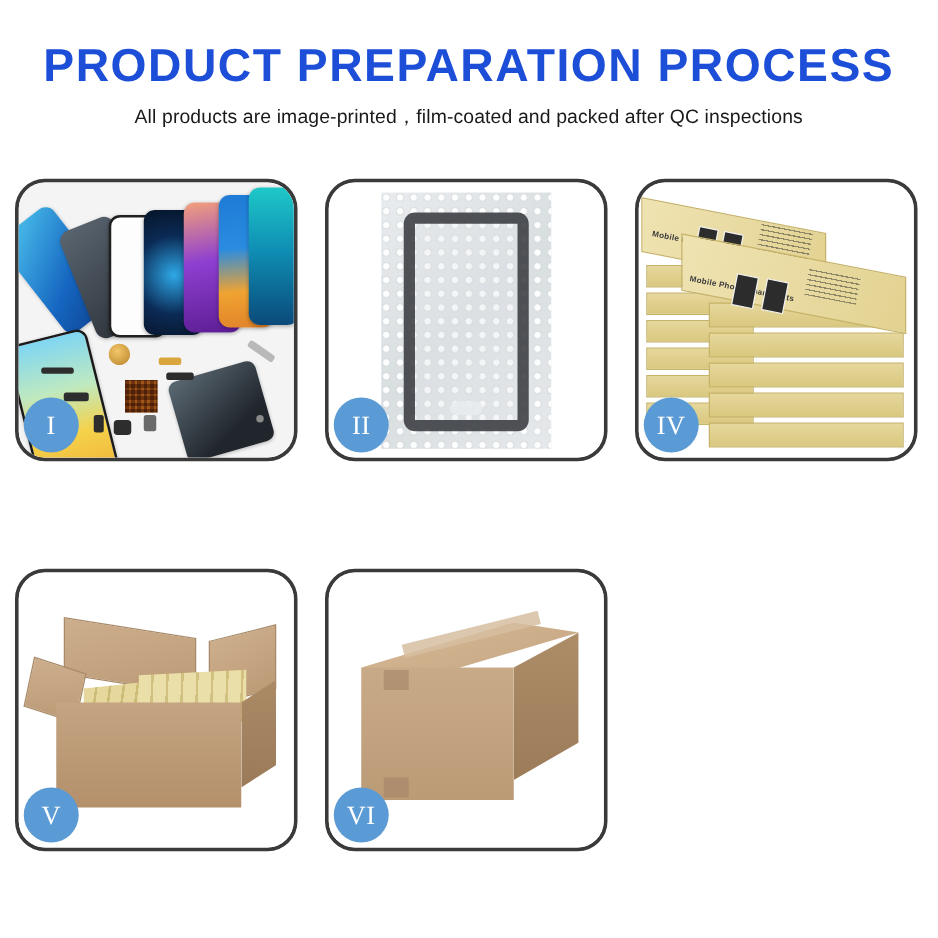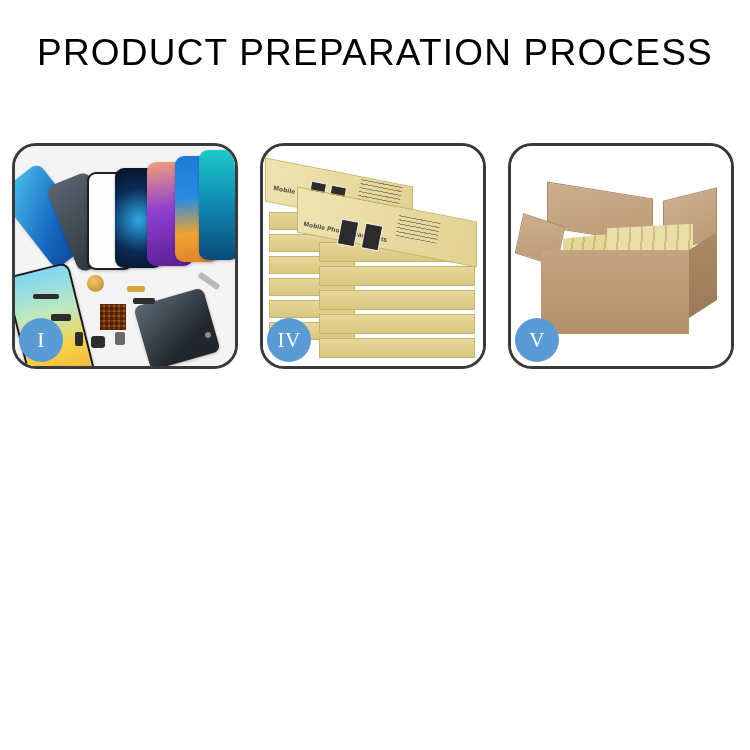--- a/index.html
+++ b/index.html
@@ -10,23 +10,23 @@
     width: 750px; height: 750px;
     font-family: "Liberation Sans", sans-serif;
     overflow: hidden;
     position: relative;
   }
 
   
   .header { text-align: center; padding-top: 34px; }
   .page-title {
     font-size: 37px;
-    font-weight: 400;
+    font-weight: 700;
     letter-spacing: 1.2px;
-    color: #000000;
+    color: #1d4ed8;
     line-height: 1.05;
     white-space: nowrap;
   }
   .page-subtitle {
     margin-top: 10px;
     font-size: 15.5px;
     font-weight: 400;
     color: #1a1a1a;
     letter-spacing: .1px;
     white-space: nowrap;
@@ -259,20 +259,21 @@
   .sc-seam2 {
     position: absolute; left: 44px; top: 164px; width: 20px; height: 16px;
     background: rgba(150,120,92,.40);
   }
 </style>
 </head>
 <body>
 
 <div class="header">
   <div class="page-title">PRODUCT PREPARATION PROCESS</div>
+  <div class="page-subtitle">All products are image-printed，film-coated and packed after QC inspections</div>
 </div>
 
 <div class="grid">
 
   <div class="panel">
     <div class="panel-inner p1">
       <div class="ph ph-blue"></div>
       <div class="ph ph-dark"></div>
       <div class="ph ph-white"></div>
       <div class="ph ph-navy"></div>
@@ -289,20 +290,30 @@
       <div class="part" style="left:60px;top:186px;width:8px;height:14px;"></div>
       <div class="part" style="left:76px;top:190px;width:14px;height:12px;border-radius:3px;"></div>
       <div class="part" style="left:100px;top:186px;width:10px;height:13px;background:#6a6a6a;"></div>
       <div class="part" style="left:118px;top:152px;width:22px;height:6px;"></div>
       <div class="part" style="left:182px;top:132px;width:24px;height:6px;background:#b9b9b9;transform:rotate(35deg);"></div>
       <div class="part" style="left:190px;top:186px;width:6px;height:6px;border-radius:50%;background:#8a8a8a;"></div>
     </div>
     <div class="badge">I</div>
   </div>
 
+  <div class="panel">
+    <div class="panel-inner p2">
+      <div class="bubble-sheet">
+        <div class="glass-panel">
+          <div class="home-oval"></div>
+        </div>
+      </div>
+    </div>
+    <div class="badge">II</div>
+  </div>
 
 
   <div class="panel">
     <div class="panel-inner p4">
 
       <div class="kbox" style="left:6px;top:66px;width:84px;height:16px;"></div>
       <div class="kbox" style="left:6px;top:88px;width:84px;height:16px;"></div>
       <div class="kbox" style="left:6px;top:110px;width:84px;height:16px;"></div>
       <div class="kbox" style="left:6px;top:132px;width:84px;height:16px;"></div>
       <div class="kbox" style="left:6px;top:154px;width:84px;height:16px;"></div>
@@ -335,14 +346,25 @@
       <div class="flap" style="left:8px;top:74px;width:40px;height:38px;transform:skew(-12deg,18deg);"></div>
       <div class="flap" style="left:152px;top:48px;width:52px;height:50px;transform:skewY(-14deg);"></div>
       <div class="inner-boxes"></div>
       <div class="inner-boxes2"></div>
       <div class="carton-front"></div>
       <div class="carton-side2"></div>
     </div>
     <div class="badge">V</div>
   </div>
 
+  <div class="panel">
+    <div class="panel-inner p6">
+      <div class="sc-top"></div>
+      <div class="sc-tape"></div>
+      <div class="sc-front"></div>
+      <div class="sc-side"></div>
+      <div class="sc-seam"></div>
+      <div class="sc-seam2"></div>
+    </div>
+    <div class="badge">VI</div>
+  </div>
 
 </div>
 
 </body></html>

